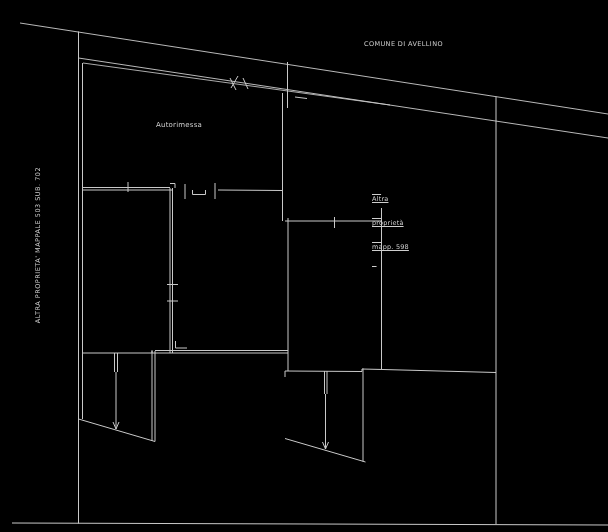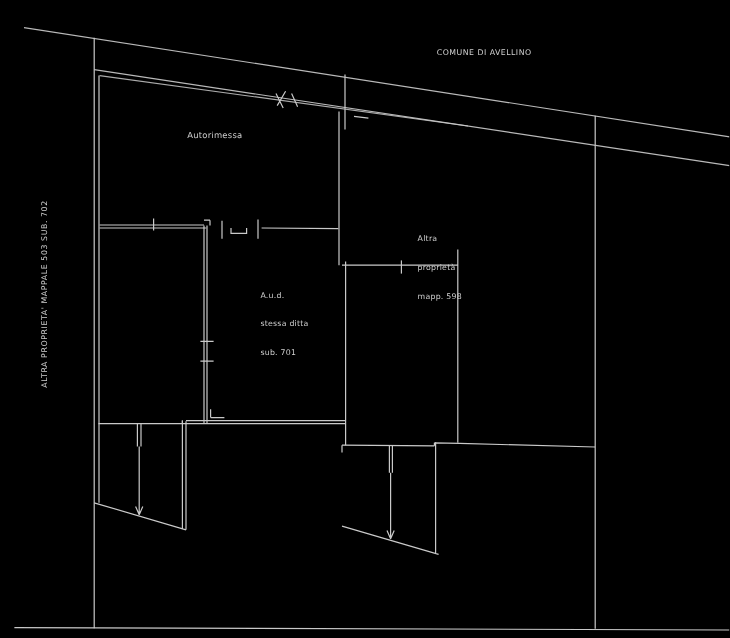--- a/index.html
+++ b/index.html
@@ -13,23 +13,23 @@
   svg{position:absolute;left:0;top:0;}
   .lbl{
     position:absolute;
     color:#cfcfcf;
     font-size:6.5px;
     line-height:8px;
     white-space:pre;
     letter-spacing:0.2px;
   }
   .lbl-comune{left:364px;top:40px;letter-spacing:0.4px;}
-  .lbl-autorimessa{left:156px;top:109px;font-size:7px;}
+  .lbl-autorimessa{left:156px;top:121px;font-size:7px;}
   .lbl-aud{left:217px;top:226px;}
-  .lbl-altra{left:348px;top:179px;}
+  .lbl-altra{left:372px;top:179px;text-decoration:underline;}
   .lbl-vertical{
     left:-49.5px;top:240px;
     width:175px;height:10px;
     text-align:center;
     transform:rotate(-90deg);
     letter-spacing:0.5px;
     font-size:6.5px;
   }
 </style>
 </head>
@@ -75,25 +75,20 @@
                M325.5,449 L322.5,442 M325.5,449 L328.5,442"></path>
 
       <path d="M230,78 L236,90 M238,76 L231,88 M243,78 L248,89 M295,97 L307,98.5"></path>
     </g>
   </svg>
 
   <div class="lbl lbl-comune">COMUNE DI AVELLINO</div>
 
   <div class="lbl lbl-autorimessa">Autorimessa</div>
 
-  <div class="lbl lbl-aud">
-    <div>A.u.d.</div>
-    <div>stessa ditta</div>
-    <div>sub. 701</div>
-  </div>
 
   <div class="lbl lbl-altra">
     <div>Altra</div>
     <div>proprietà</div>
     <div>mapp. 598</div>
   </div>
 
   <div class="lbl lbl-vertical">ALTRA PROPRIETA' MAPPALE 503 SUB. 702</div>
 
 </div>

